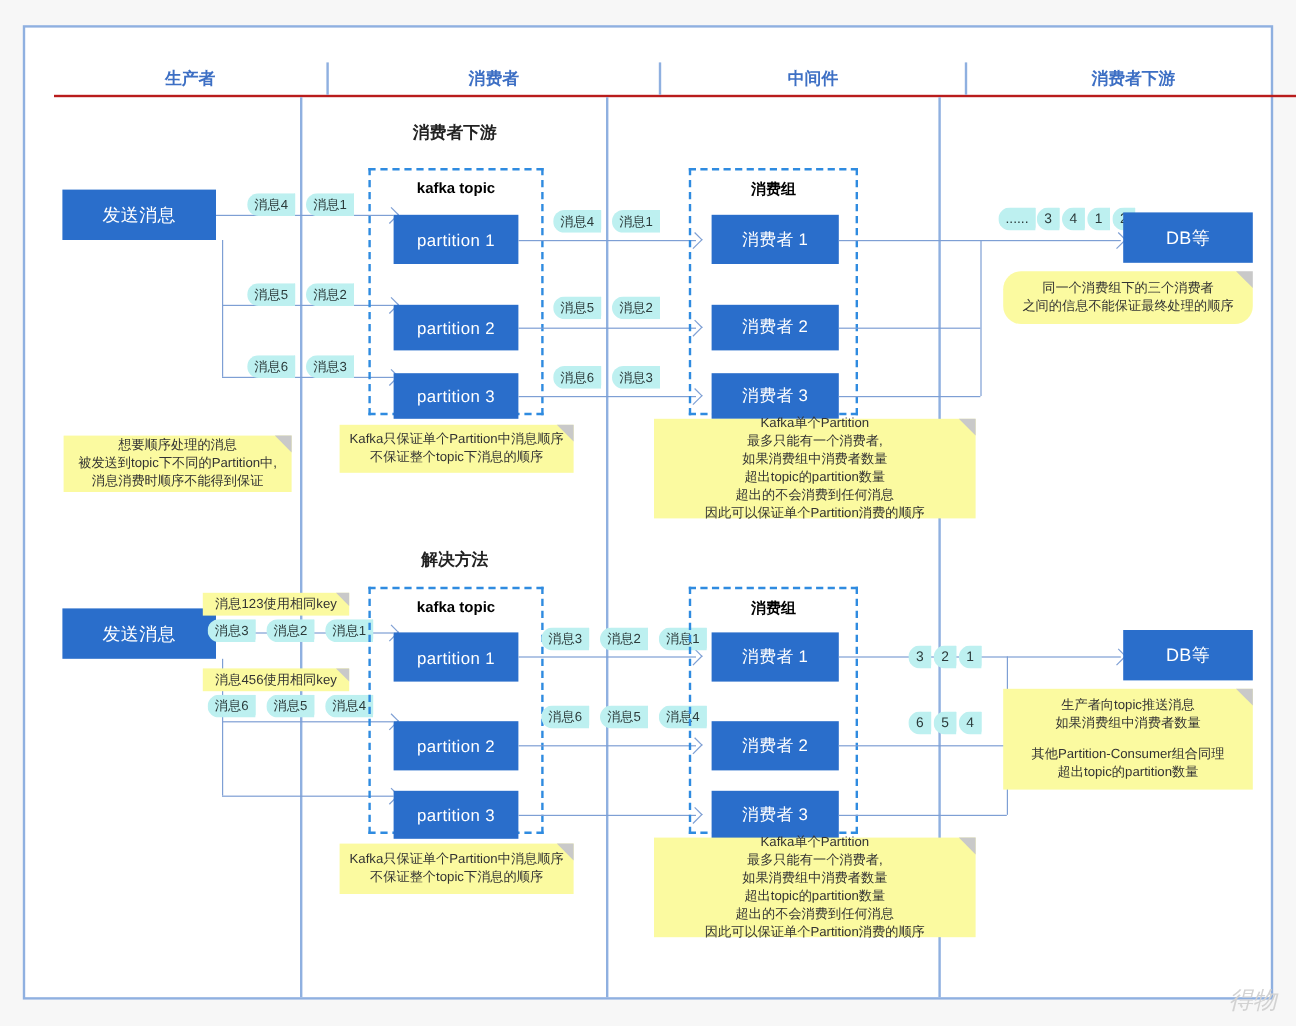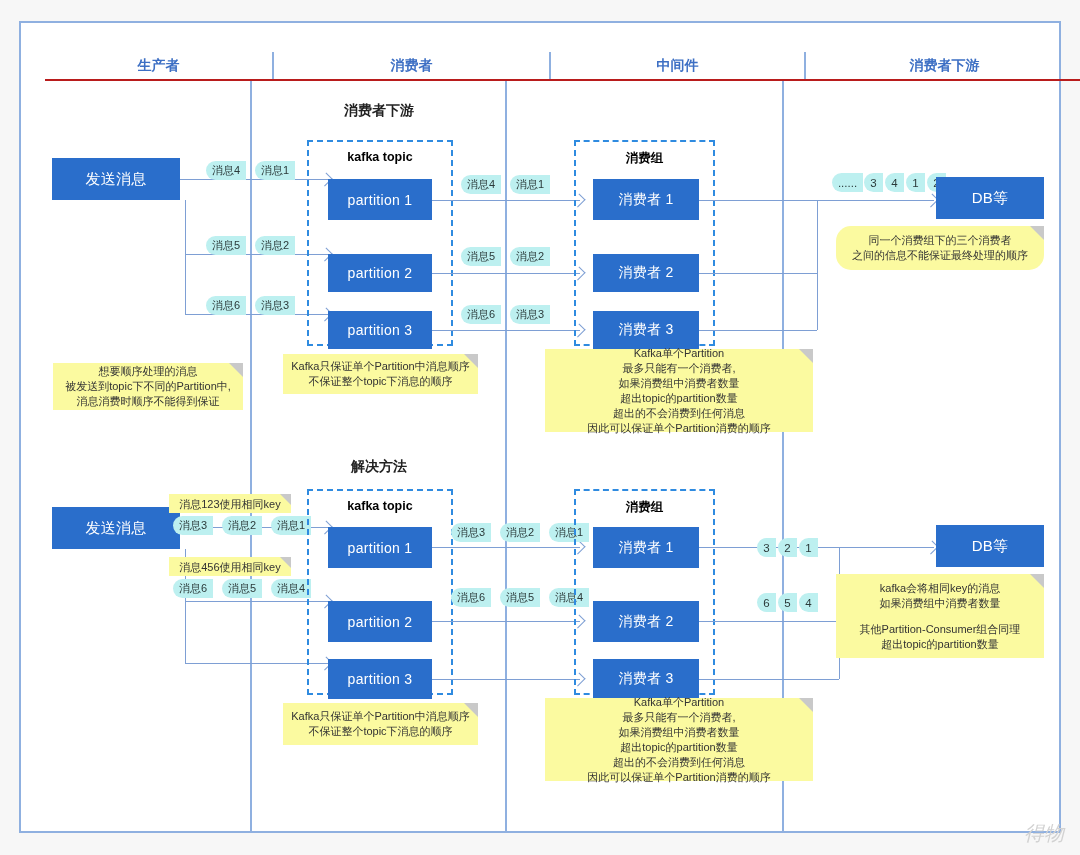--- a/index.html
+++ b/index.html
@@ -311,21 +311,21 @@
       <span class="fold"></span>
       <span class="ln0">Kafka单个Partition</span>
       <span class="ln0">最多只能有一个消费者,</span>
       <span class="ln0">如果消费组中消费者数量</span>
       <span class="ln0">超出topic的partition数量</span>
       <span class="ln0">超出的不会消费到任何消息</span>
       <span class="ln0">因此可以保证单个Partition消费的顺序</span>
     </div>
     <div class="note" style="left:815px; top:551px; width:208px; height:84px;">
       <span class="fold"></span>
-      <span class="ln0">kafka会将相同key的消息</span>
+      <span class="ln0">生产者向topic推送消息</span>
       <span class="ln0">如果消费组中消费者数量</span>
       <span class="blank"></span>
       <span class="ln0">其他Partition-Consumer组合同理</span>
       <span class="ln0">超出topic的partition数量</span>
     </div>
 
   </div>
 
   <div class="wm">得物</div>
 </div>

